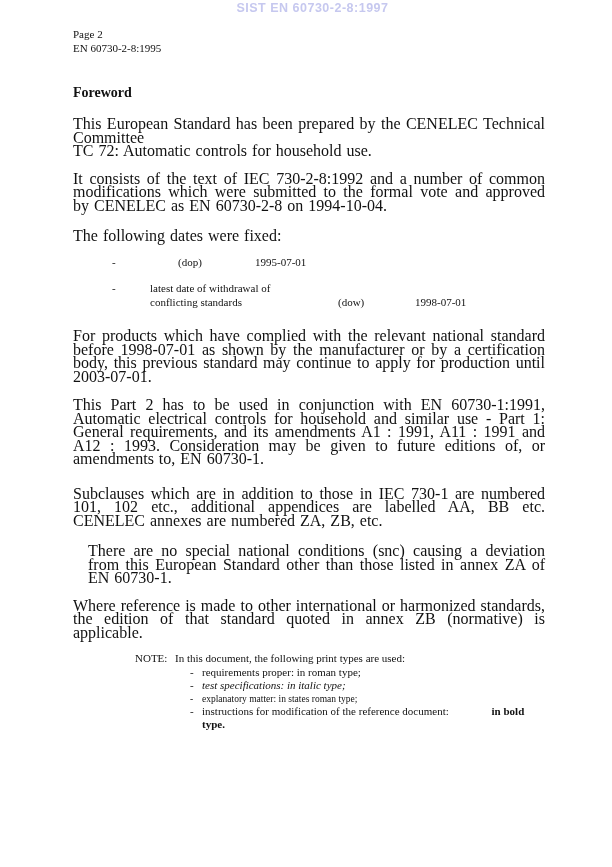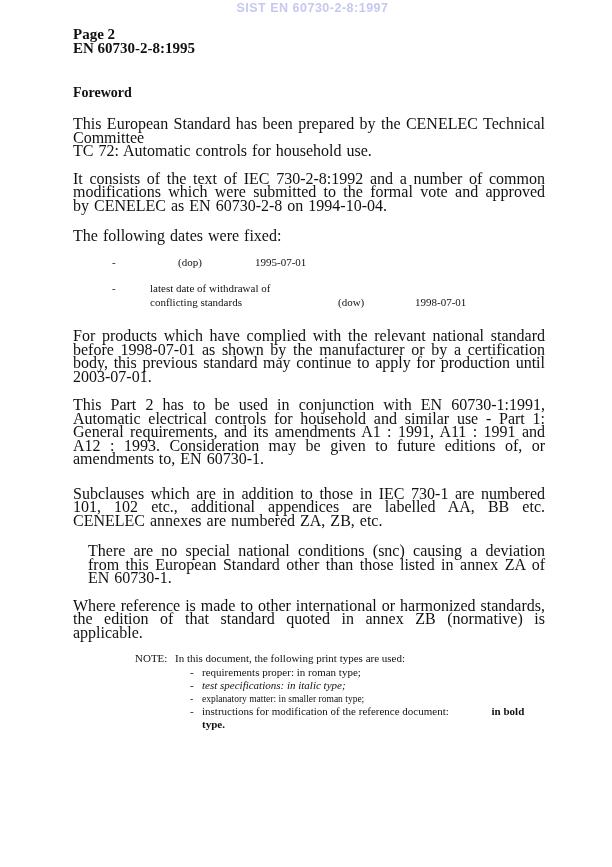--- a/index.html
+++ b/index.html
@@ -26,22 +26,22 @@
     letter-spacing: 0.5px;
     color: #c6c8ef;
     padding-left: 13px;
   }
   .content {
     margin-left: 73px;
     width: 472px;
   }
   .doc-header {
     margin-top: 13px;
-    font-weight: bold;
-    font-size: 15px;
+    font-weight: normal;
+    font-size: 11px;
     line-height: 13.5px;
   }
   .doc-title {
     margin-top: 29px;
     text-align: left;
     font-weight: bold;
     font-size: 14px;
     line-height: 18px;
   }
   .para {
@@ -170,21 +170,21 @@
         <div class="note-item">
           <span class="item-dash">-</span>
           <span class="item-text">requirements proper: in roman type;</span>
         </div>
         <div class="note-item">
           <span class="item-dash">-</span>
           <span class="item-text italic">test specifications: in italic type;</span>
         </div>
         <div class="note-item small">
           <span class="item-dash">-</span>
-          <span class="item-text">explanatory matter: in smaller roman type;</span>
+          <span class="item-text">explanatory matter: in states roman type;</span>
         </div>
         <div class="note-item">
           <span class="item-dash">-</span>
           <span class="item-text"><span>instructions for modification of the reference document: </span><span class="bold">in bold type.</span></span>
         </div>
       </div>
     </div>
 
   </div>
 </div>

